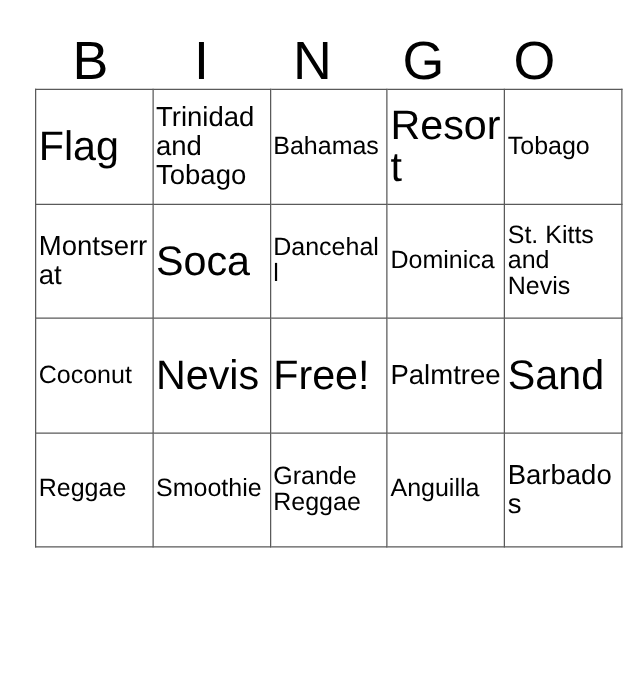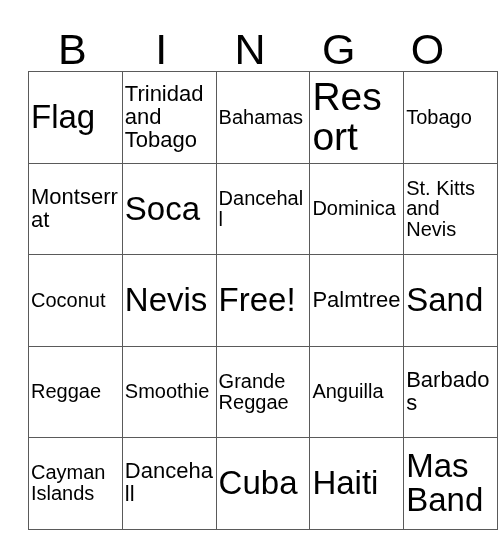--- a/index.html
+++ b/index.html
@@ -55,21 +55,21 @@
     overflow: hidden;
   }
   .cell-text {
     display: block;
     width: 100%;
     line-height: 1.04;
     word-wrap: break-word;
   }
   
   .fs-xl  { font-size: 33px; }
-  .fs-lg  { font-size: 39px; }
+  .fs-lg  { font-size: 33px; }
   .fs-md  { font-size: 20px; }
   .fs-sm  { font-size: 22px; }
 </style>
 </head>
 <body>
 
 <div id="card">
 
   <div id="header-row">
     <div class="header-cell">B</div>
@@ -142,33 +142,16 @@
         <td>
             <span class="cell-text fs-md">Grande Reggae</span>
           </td>
         <td>
             <span class="cell-text fs-md">Anguilla</span>
           </td>
         <td>
             <span class="cell-text fs-sm">Barbados</span>
           </td>
       </tr>
-      <tr>
-        <td>
-            <span class="cell-text fs-md">Cayman Islands</span>
-          </td>
-        <td>
-            <span class="cell-text fs-sm">Dancehall</span>
-          </td>
-        <td>
-            <span class="cell-text fs-xl">Cuba</span>
-          </td>
-        <td>
-            <span class="cell-text fs-xl">Haiti</span>
-          </td>
-        <td>
-            <span class="cell-text fs-xl">Mas Band</span>
-          </td>
-      </tr>
     </tbody>
   </table>
 
 </div>
 
 </body></html>

